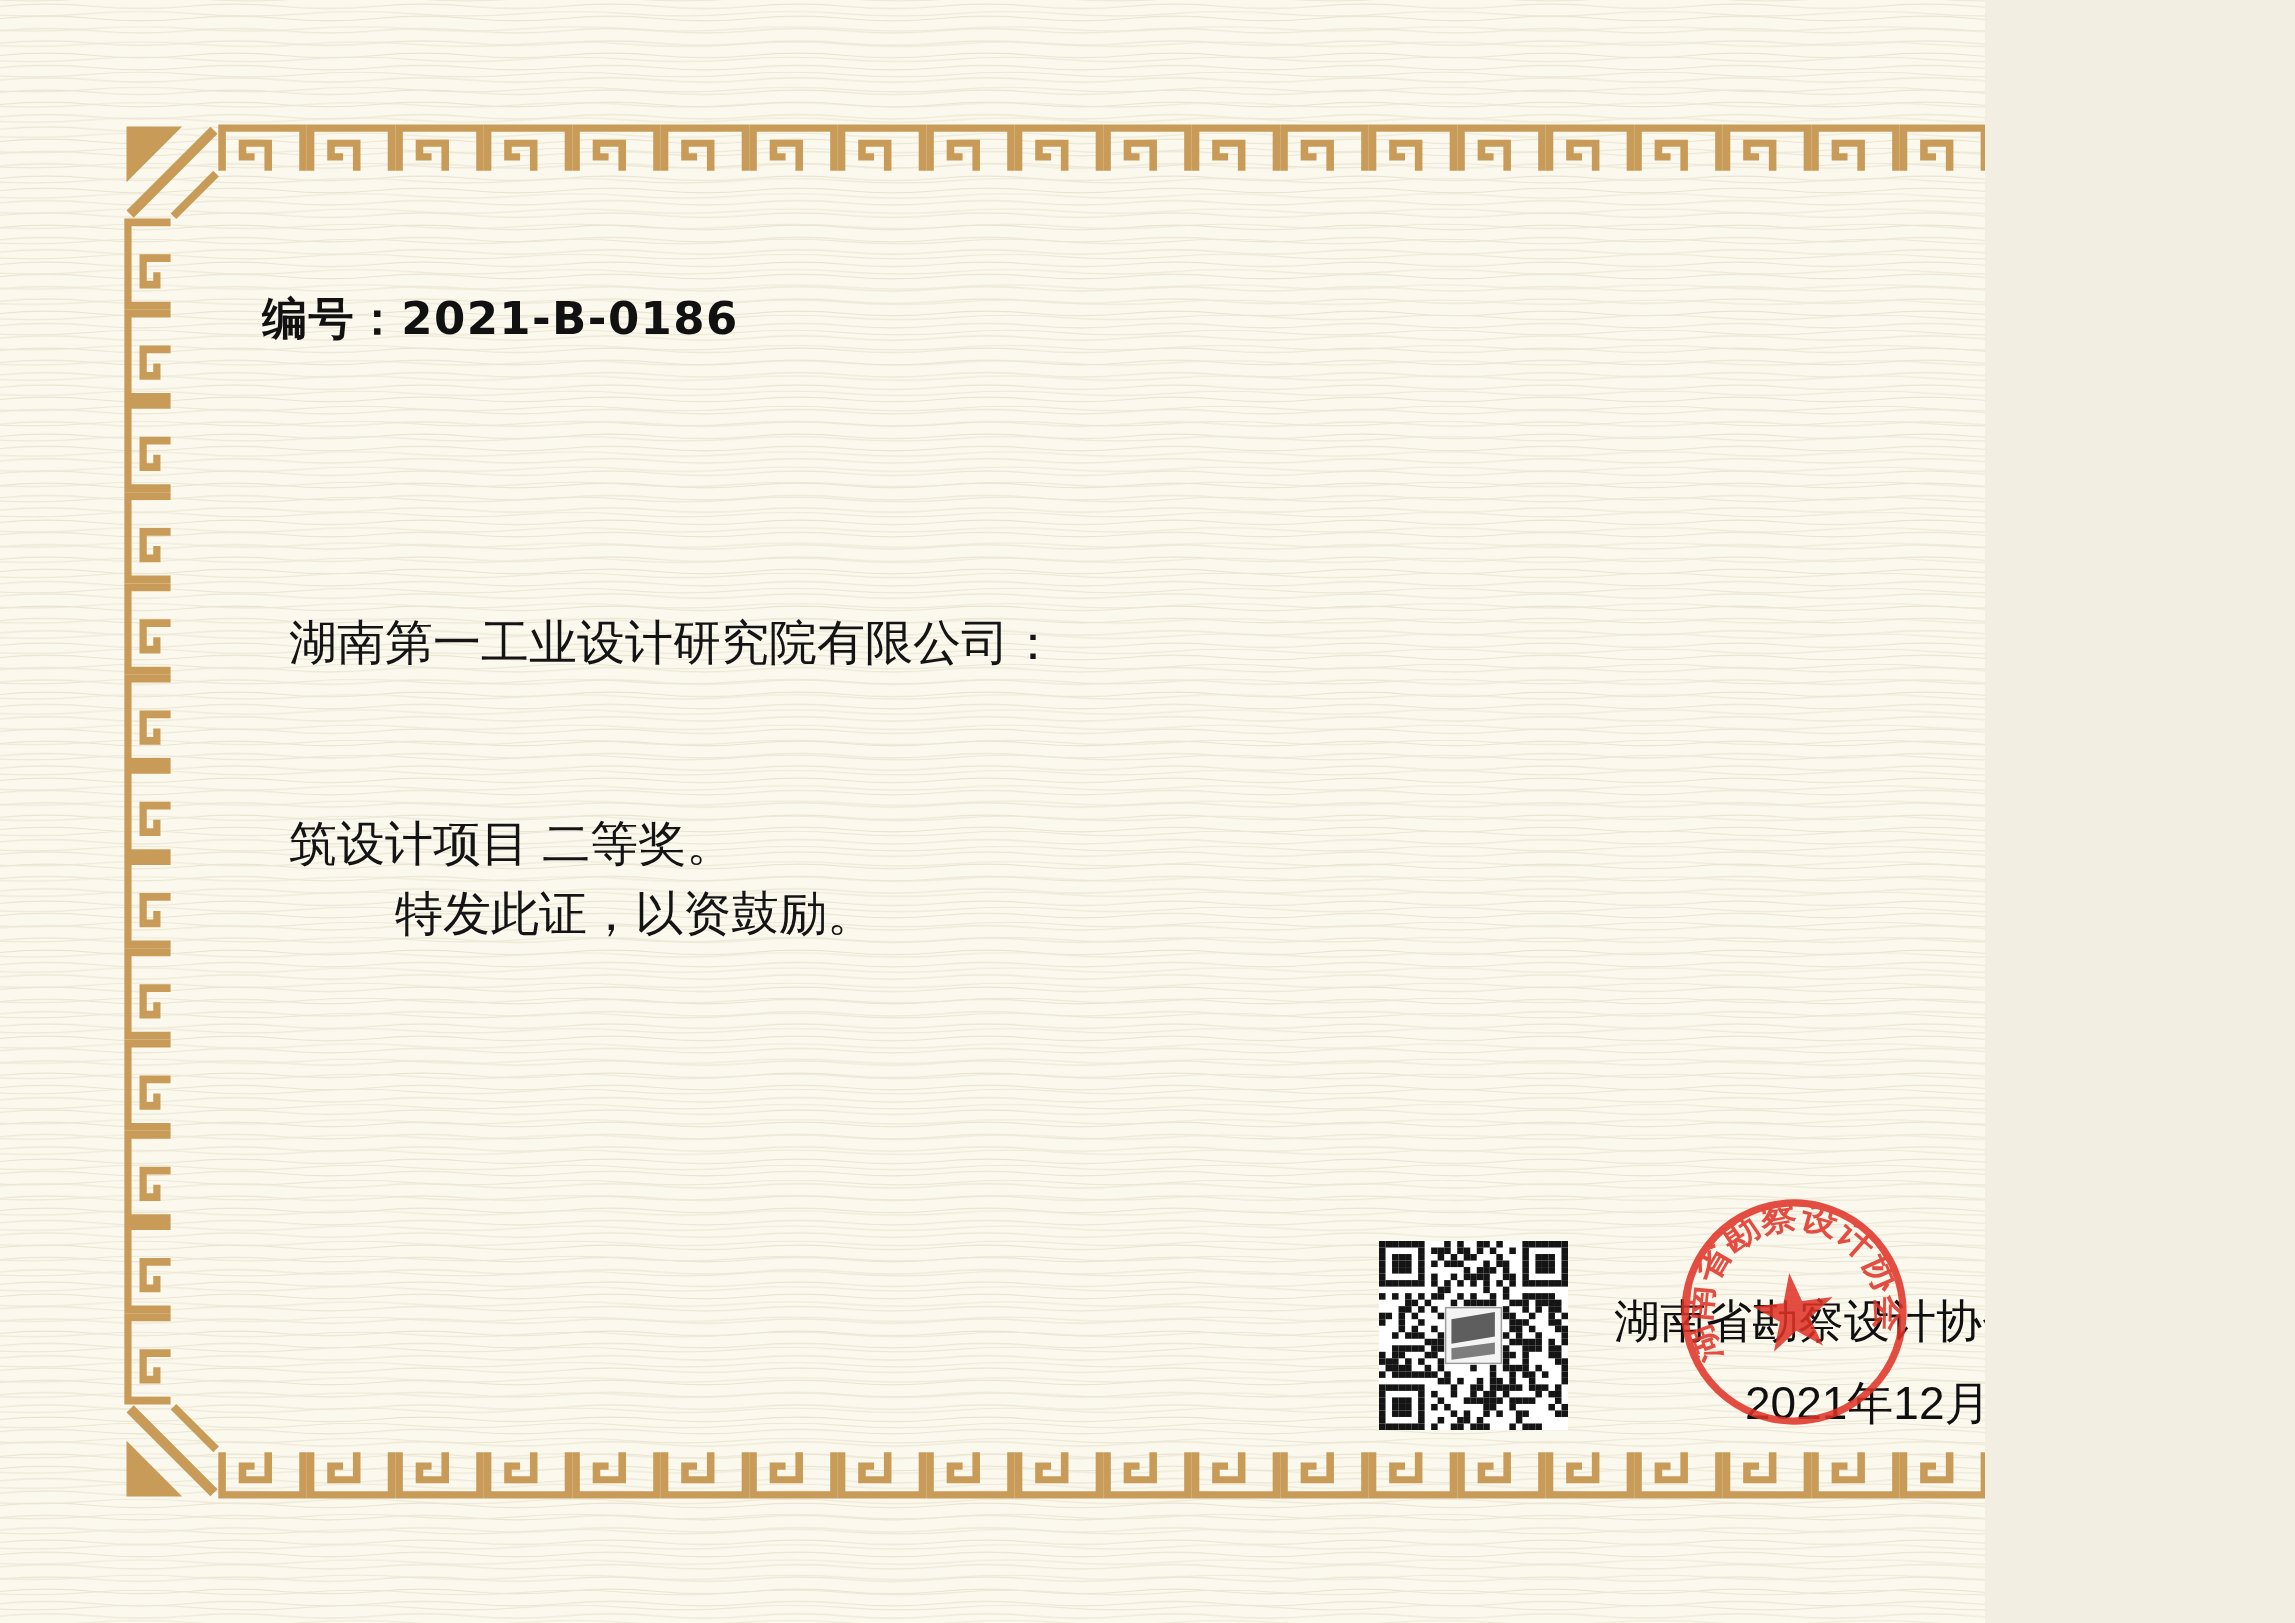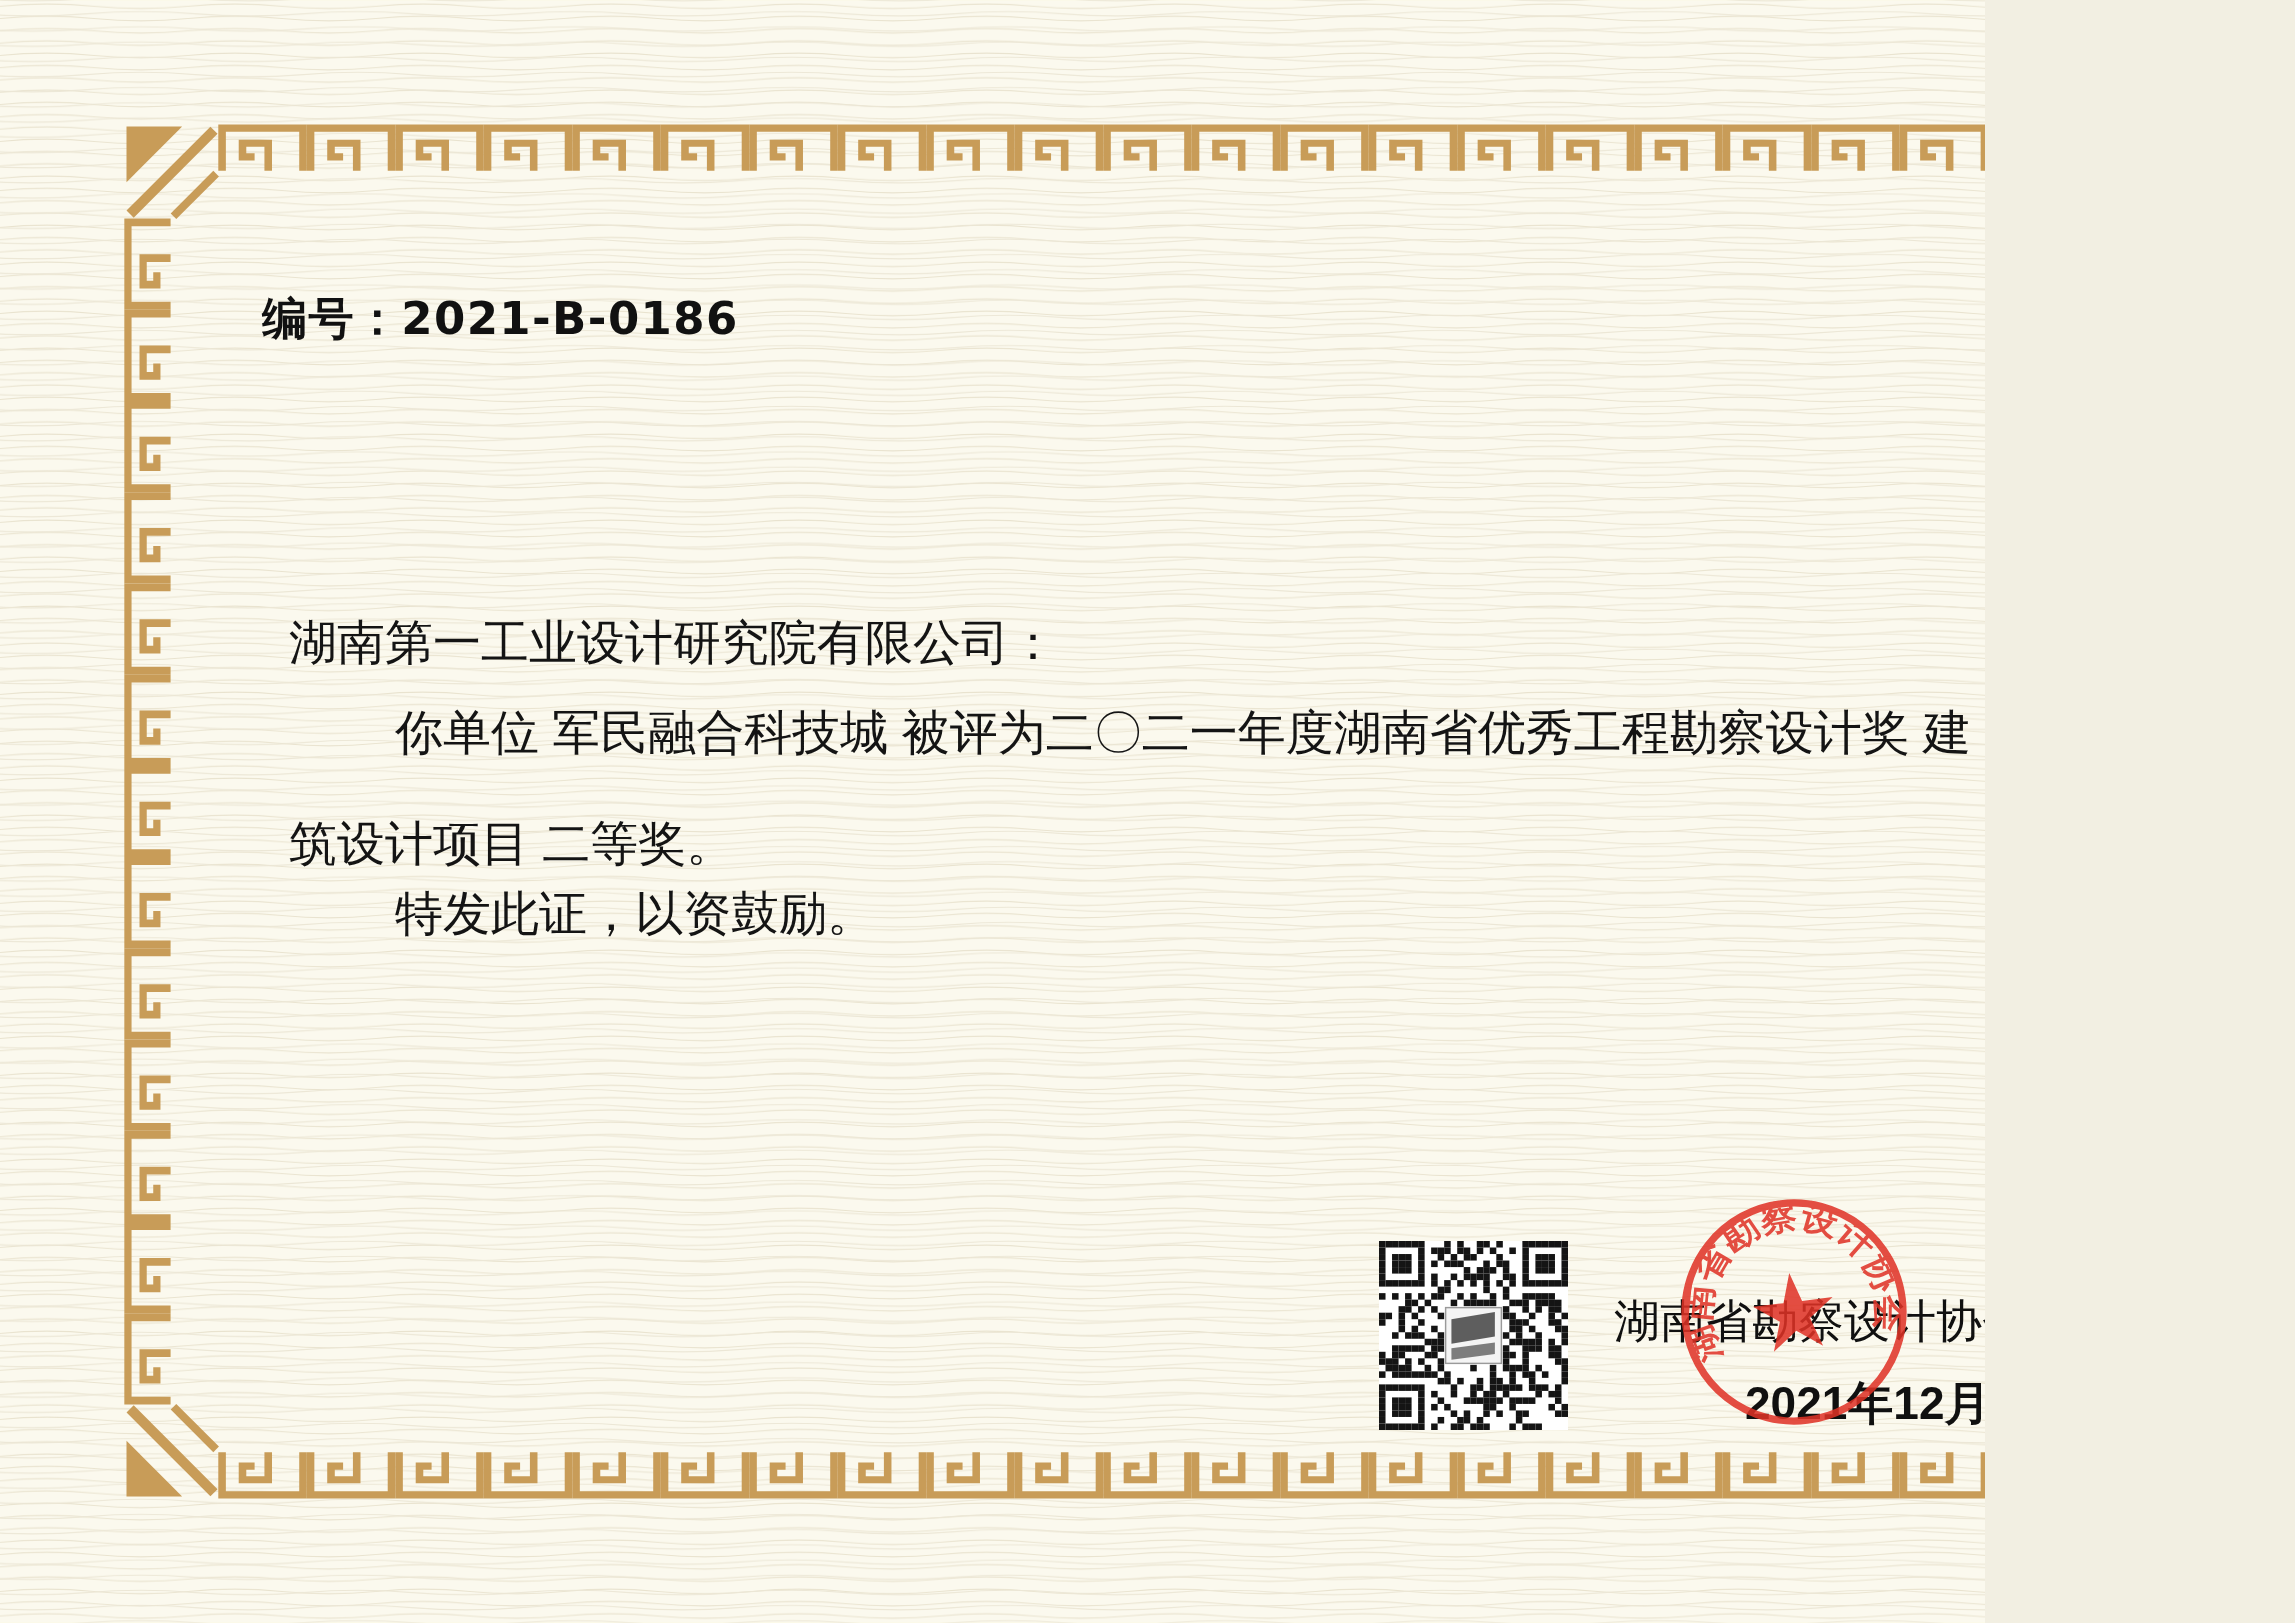--- a/index.html
+++ b/index.html
@@ -22,21 +22,21 @@
     font-size:156px;line-height:1.1;font-weight:900;
     letter-spacing:64px;padding-left:64px;box-sizing:border-box;
     color:#d3291d;text-shadow:1.4px 1.4px 0 rgba(160,20,10,.12);
   }
   .bodyline{font-size:48px;font-weight:500;line-height:1;color:#141414;}
   .l1{left:289px;top:619px;text-align:center;}
   .l2{left:395px;top:709px;}
   .l3{left:289px;top:820px;}
   .l4{left:395px;top:890px;}
   .issuer{left:1614px;top:1291px;font-size:46px;font-weight:500;color:#101010;z-index:5;}
-  .date{left:1745px;top:1373px;font-size:46px;font-weight:700;color:#101010;z-index:5;}
+  .date{left:1745px;top:1373px;font-size:46px;font-weight:400;color:#101010;z-index:5;}
   .qr{position:absolute;left:1379px;top:1241px;width:189px;height:189px;z-index:4;}
   .seal{
     position:absolute;left:1669px;top:1187px;width:250px;height:250px;z-index:6;
     opacity:.86;transform:rotate(-7deg);
   }
 </style>
 </head>
 <body>
 
 <div class="cert">
@@ -138,21 +138,20 @@
           <use href="#mtile" transform="translate(172,1943) rotate(-90) scale(1.078895463510848,1)"></use>
           <use href="#mtile" transform="translate(3005,1816.7692307692307) rotate(90) scale(1.078895463510848,1)"></use>
         </g>
     </g>
   </svg>
 
   <div class="txt serial"><span>编号：</span><span class="num">2021-B-0186</span></div>
 
 
   <div class="txt bodyline l1">湖南第一工业设计研究院有限公司：</div>
-  <div class="txt bodyline l2">你单位 军民融合科技城 被评为二〇二一年度湖南省优秀工程勘察设计奖 建</div>
   <div class="txt bodyline l3">筑设计项目 二等奖。</div>
   <div class="txt bodyline l4">特发此证，以资鼓励。</div>
 
   <svg class="qr" id="qr-svg" viewBox="0 0 261 261">
       <rect width="261" height="261" fill="#ffffff"></rect>
       <rect x="0" y="0" width="9" height="9" fill="#141414"></rect>
       <rect x="9" y="0" width="9" height="9" fill="#141414"></rect>
       <rect x="18" y="0" width="9" height="9" fill="#141414"></rect>
       <rect x="27" y="0" width="9" height="9" fill="#141414"></rect>
       <rect x="36" y="0" width="9" height="9" fill="#141414"></rect>

